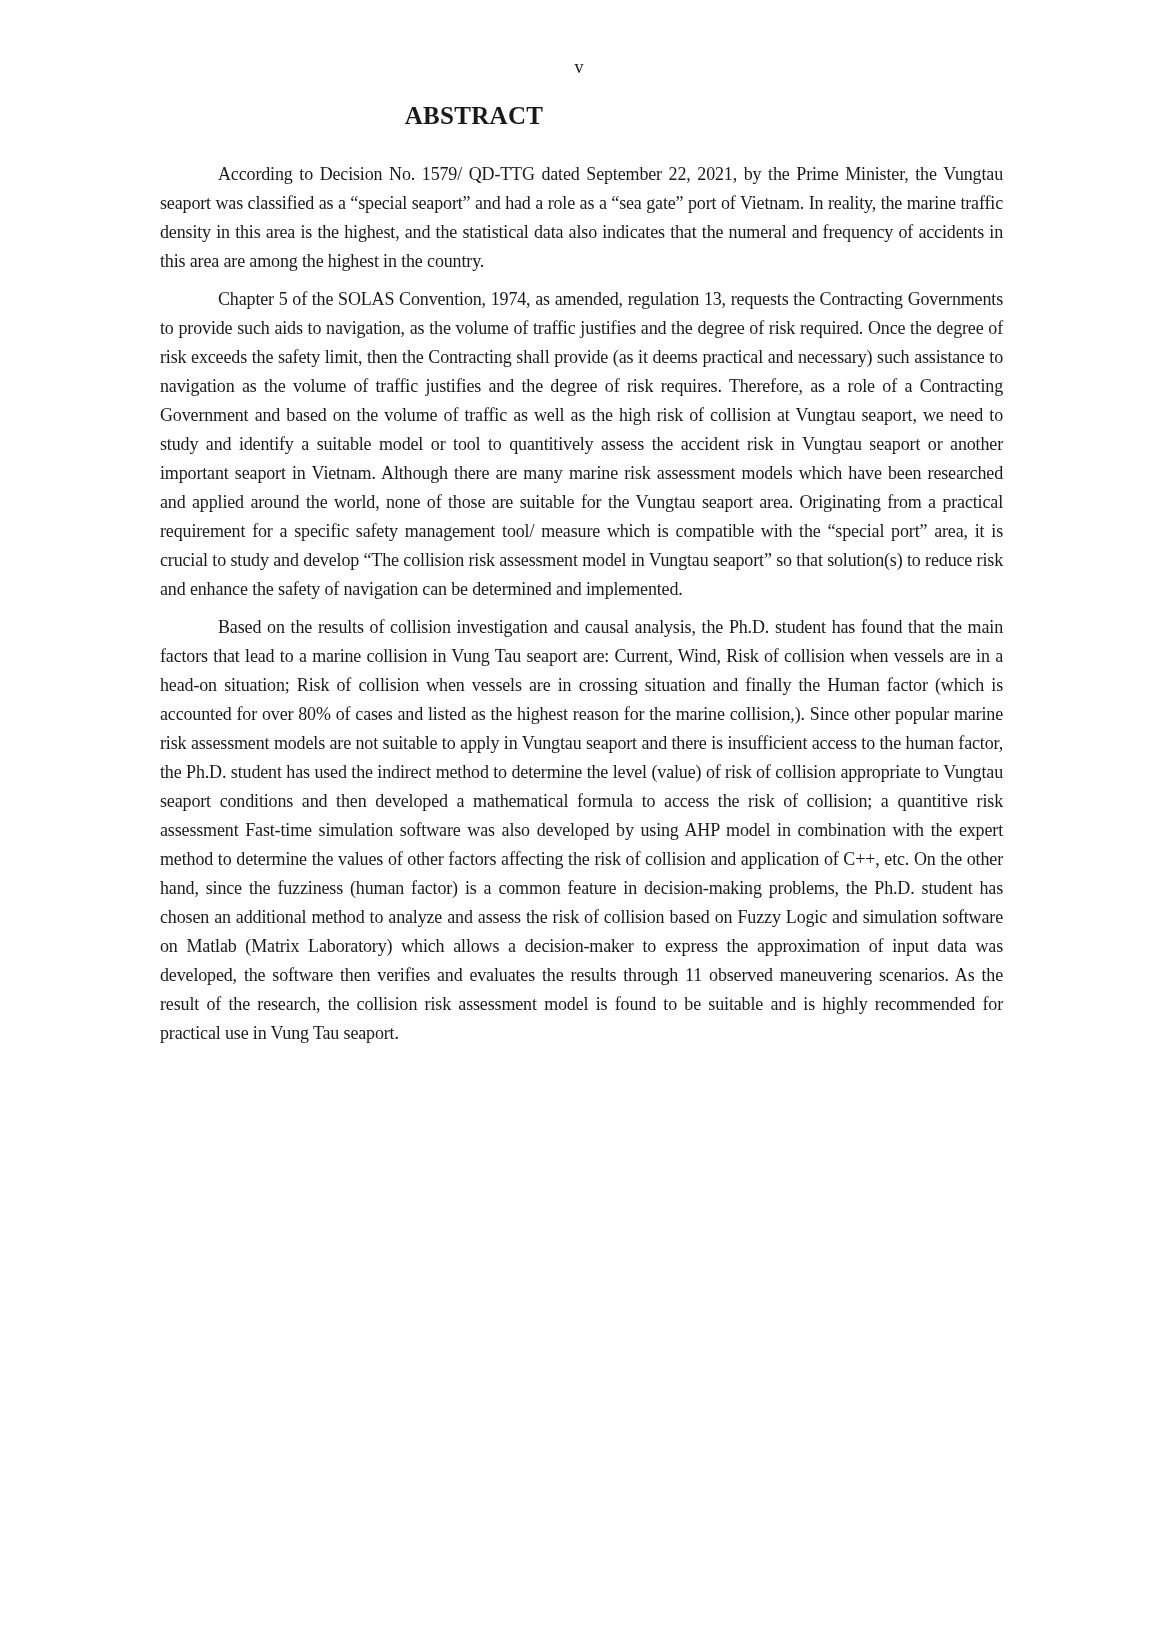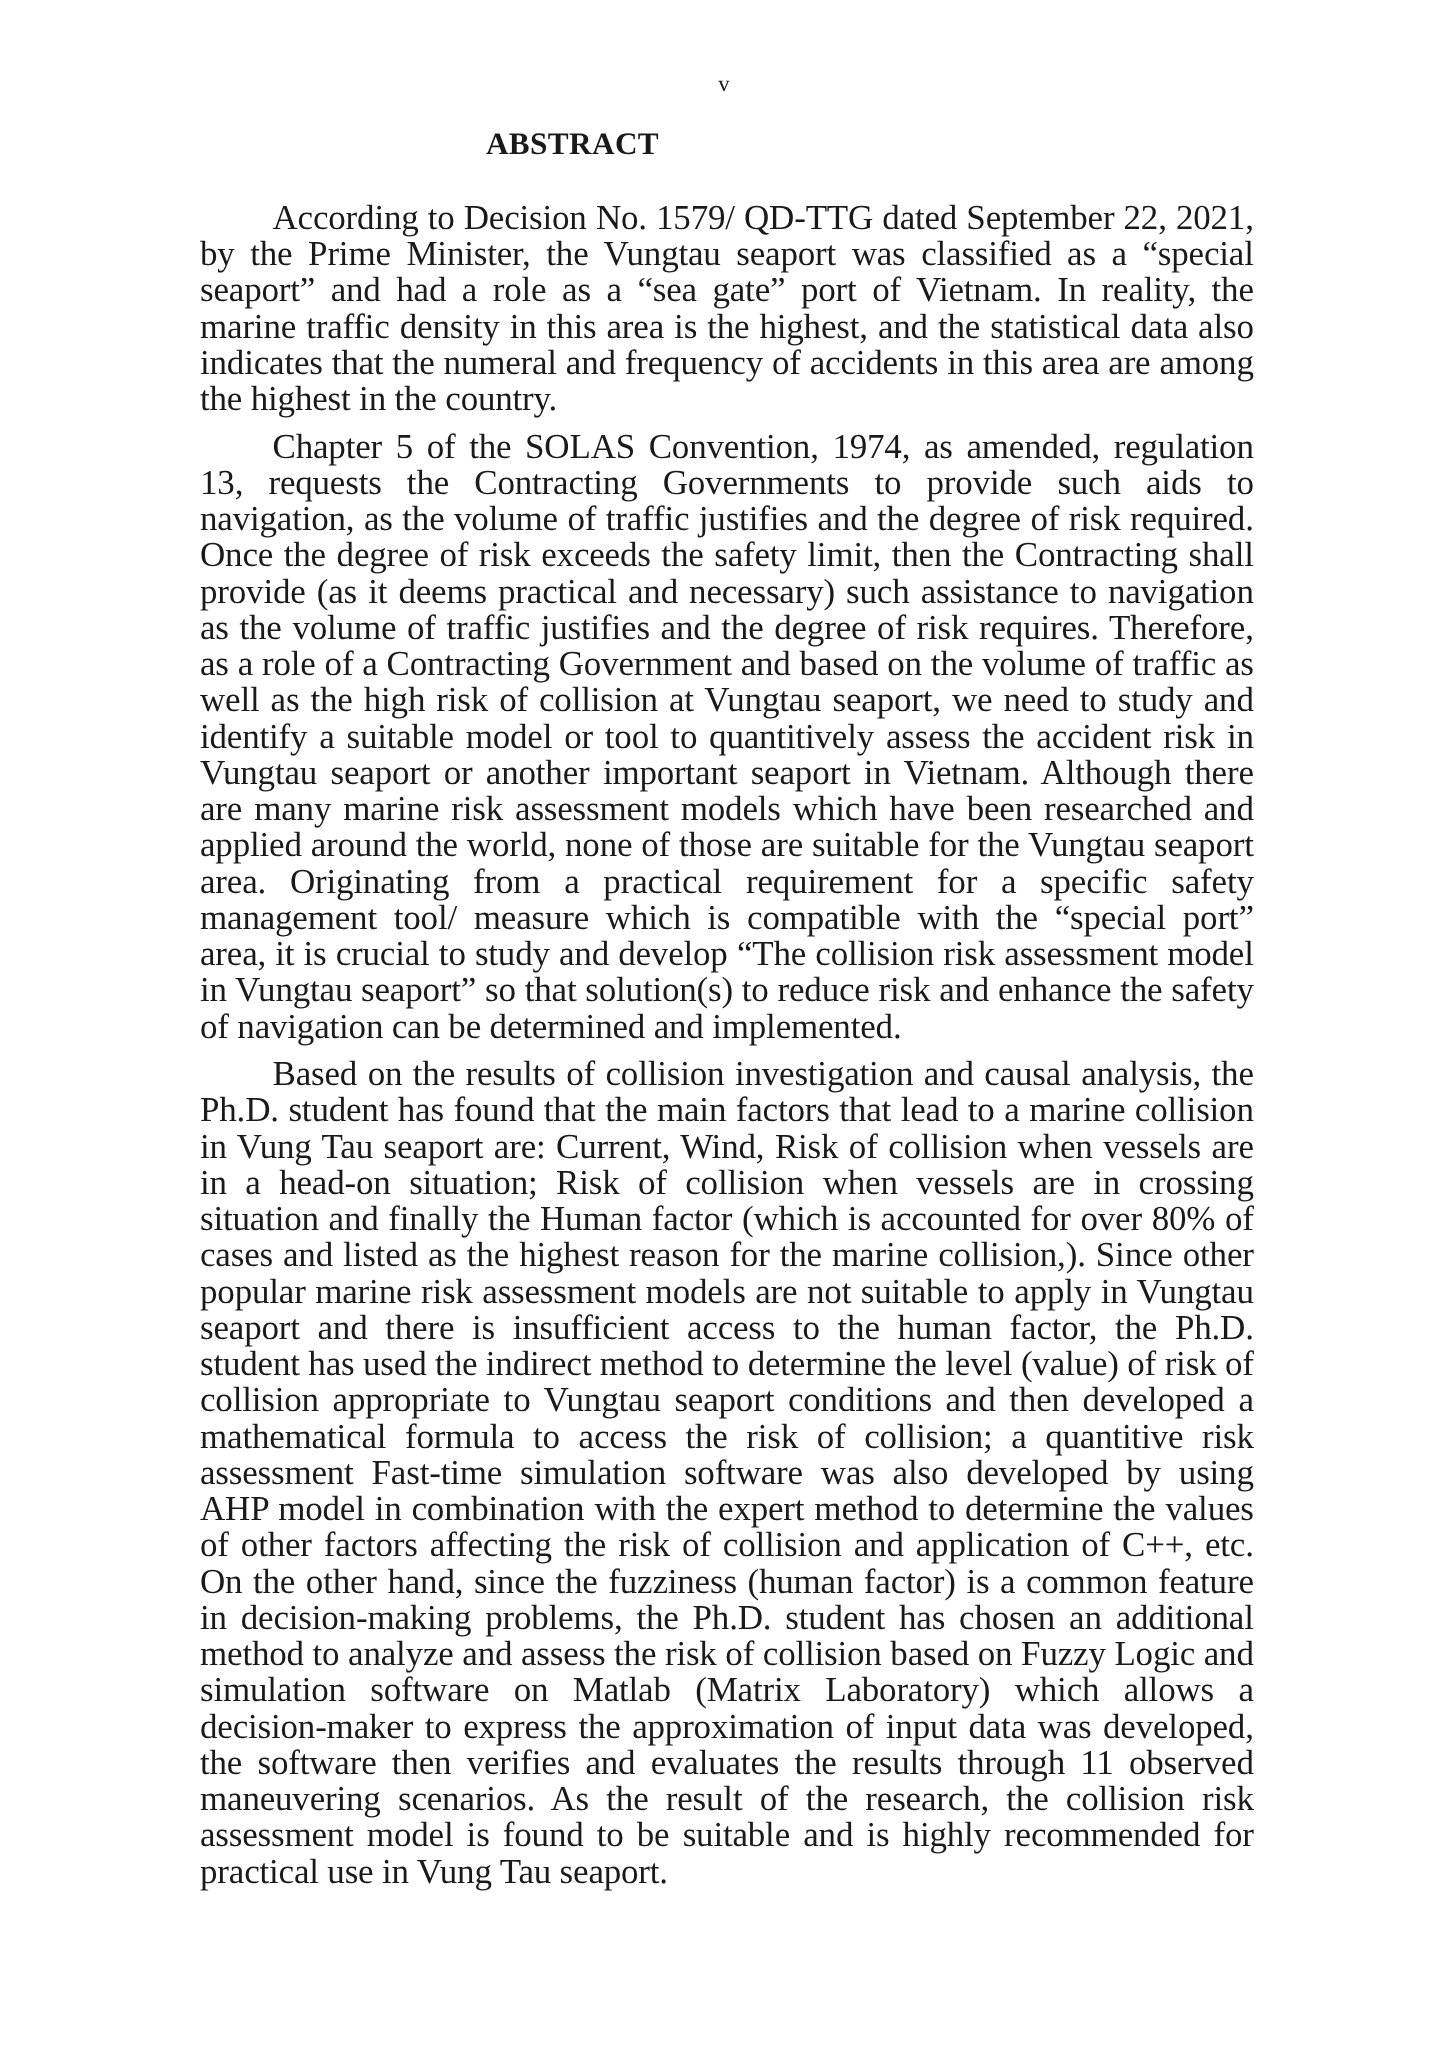--- a/index.html
+++ b/index.html
@@ -20,37 +20,37 @@
       top: 56px;
       left: 0;
       width: 1158px;
       text-align: center;
       font-size: 18px;
       line-height: 22px;
     }
     .title {
       position: absolute;
       top: 100px;
-      left: 0;
+      left: 16px;
       width: 916px;
       text-align: center;
       font-size: 25px;
       font-weight: bold;
       line-height: 32px;
       letter-spacing: 0.3px;
     }
     .body-text {
       position: absolute;
       top: 160px;
       left: 160px;
       width: 843px;
     }
     .para {
       margin: 0 0 9px 0;
-      font-size: 28px;
+      font-size: 18px;
       line-height: 29px;
       text-align: justify;
       text-indent: 58px;
       letter-spacing: -0.15px;
     }
   </style>
 </head>
 <body>
 
 <div class="page-number">v</div>

